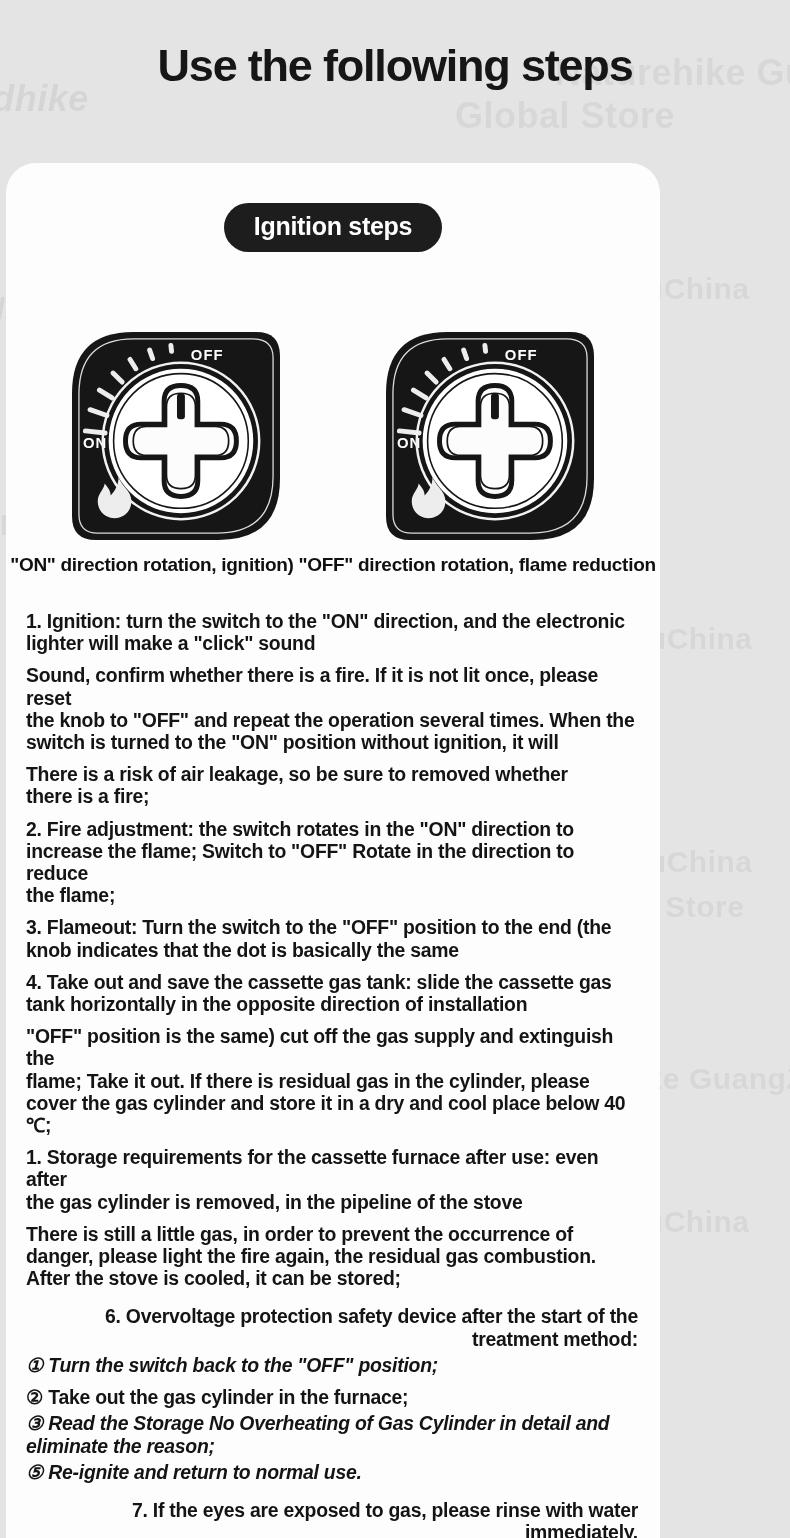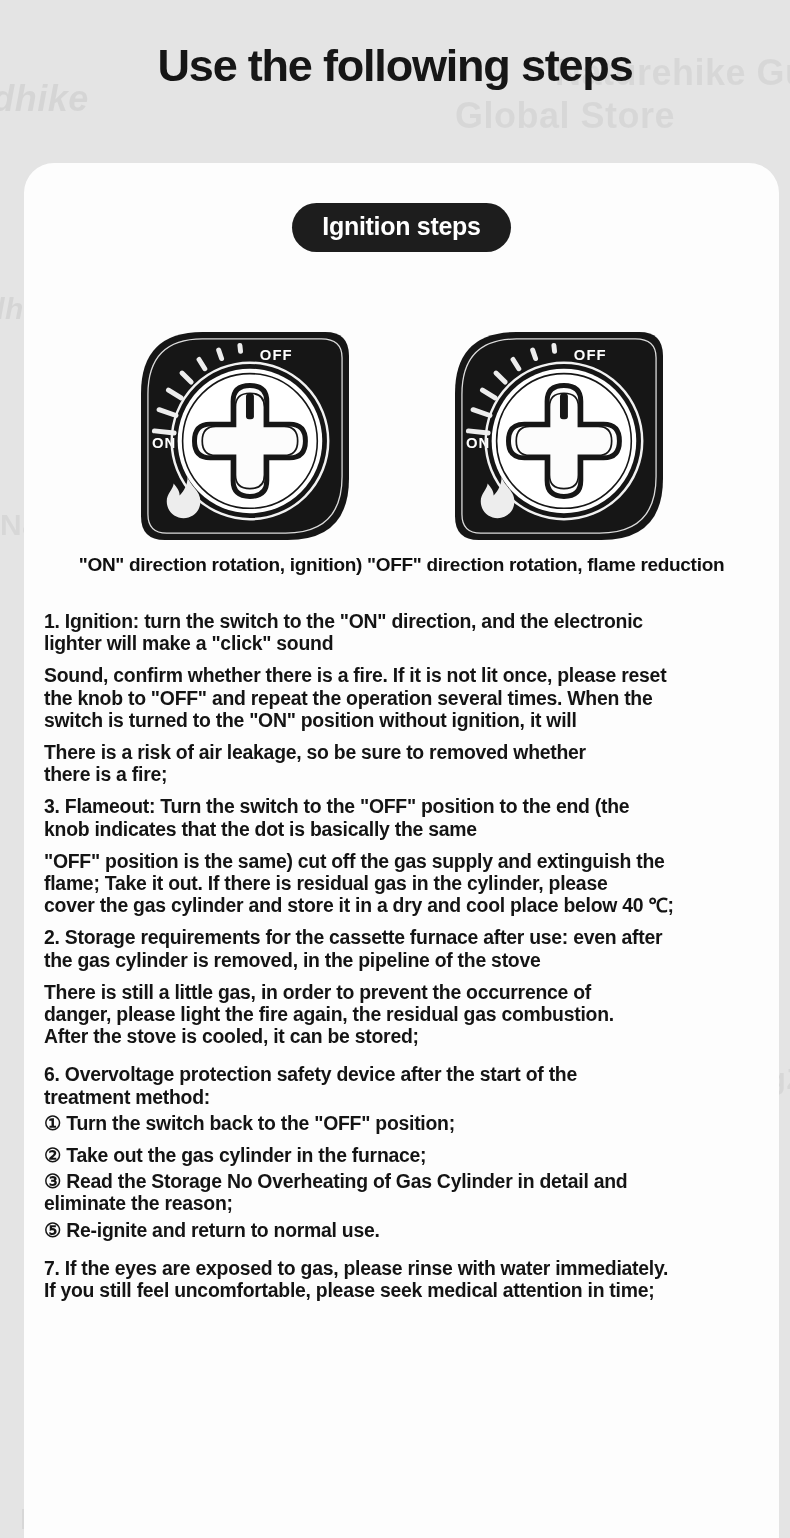--- a/index.html
+++ b/index.html
@@ -1,30 +1,30 @@
 <!DOCTYPE html>
 <html><head>
 <meta charset="utf-8">
 <style>
   html,body{margin:0;padding:0;background:#e4e4e4;font-family:"Liberation Sans",sans-serif;}
   .page{position:relative;width:790px;height:1538px;overflow:hidden;background:#e4e4e4;}
   .hero{position:relative;text-align:center;padding-top:40px;}
   .hero-title{font-size:45px;font-weight:bold;color:#161616;letter-spacing:-1.2px;}
-  .card{position:absolute;left:24px;top:163px;width:755px;height:1375px;background:#fdfdfd;border-radius:30px 30px 0 0;}
+  .card{position:absolute;left:6px;top:163px;width:654px;height:1375px;background:#fdfdfd;border-radius:30px 30px 0 0;}
   .badge{display:block;margin:40px auto 0;width:fit-content;background:#1d1d1d;color:#ffffff;
          font-size:25px;font-weight:bold;padding:9px 30px 11px;border-radius:26px;letter-spacing:-0.3px;}
   .knob-row{display:flex;justify-content:center;gap:104px;margin-top:80px;}
   .knob-box{width:210px;height:208px;}
   .caption{margin-top:14px;text-align:center;font-size:19px;font-weight:bold;color:#101010;letter-spacing:-0.3px;}
   .instructions{padding:34px 22px 0 20px;}
   .p{font-size:19.4px;line-height:22.2px;font-weight:bold;color:#141414;white-space:pre-line;
      letter-spacing:-0.25px;margin:10px 0 0;}
   .p.first{margin-top:0;}
-  .mt-lg{margin-top:16px;}
-  .mt-sm{margin-top:4px;}
+  .mt-lg{margin-top:16px;text-align:right;}
+  .mt-sm{margin-top:4px;font-style:italic;}
   .wm{position:absolute;color:#000;opacity:0.05;font-weight:bold;white-space:nowrap;pointer-events:none;
       font-size:30px;letter-spacing:0.5px;}
   .wm.i{font-style:italic;opacity:0.06;}
   .wm.big{font-size:36px;}
 </style>
 </head>
 <body>
 
 <div class="page">
 
@@ -109,26 +109,31 @@
     <div class="caption">"ON" direction rotation, ignition) "OFF" direction rotation, flame reduction</div>
 
     <div class="instructions">
       <p class="p first">1. Ignition: turn the switch to the "ON" direction, and the electronic
 lighter will make a "click" sound</p>
       <p class="p">Sound, confirm whether there is a fire. If it is not lit once, please reset
 the knob to "OFF" and repeat the operation several times. When the
 switch is turned to the "ON" position without ignition, it will</p>
       <p class="p">There is a risk of air leakage, so be sure to removed whether
 there is a fire;</p>
+      <p class="p">2. Fire adjustment: the switch rotates in the "ON" direction to
+increase the flame; Switch to "OFF" Rotate in the direction to reduce
+the flame;</p>
       <p class="p">3. Flameout: Turn the switch to the "OFF" position to the end (the
 knob indicates that the dot is basically the same</p>
+      <p class="p">4. Take out and save the cassette gas tank: slide the cassette gas
+tank horizontally in the opposite direction of installation</p>
       <p class="p">"OFF" position is the same) cut off the gas supply and extinguish the
 flame; Take it out. If there is residual gas in the cylinder, please
 cover the gas cylinder and store it in a dry and cool place below 40 ℃;</p>
-      <p class="p">2. Storage requirements for the cassette furnace after use: even after
+      <p class="p">1. Storage requirements for the cassette furnace after use: even after
 the gas cylinder is removed, in the pipeline of the stove</p>
       <p class="p">There is still a little gas, in order to prevent the occurrence of
 danger, please light the fire again, the residual gas combustion.
 After the stove is cooled, it can be stored;</p>
       <p class="p mt-lg">6. Overvoltage protection safety device after the start of the
 treatment method:</p>
       <p class="p mt-sm">① Turn the switch back to the "OFF" position;</p>
       <p class="p">② Take out the gas cylinder in the furnace;</p>
       <p class="p mt-sm">③ Read the Storage No Overheating of Gas Cylinder in detail and
 eliminate the reason;</p>

